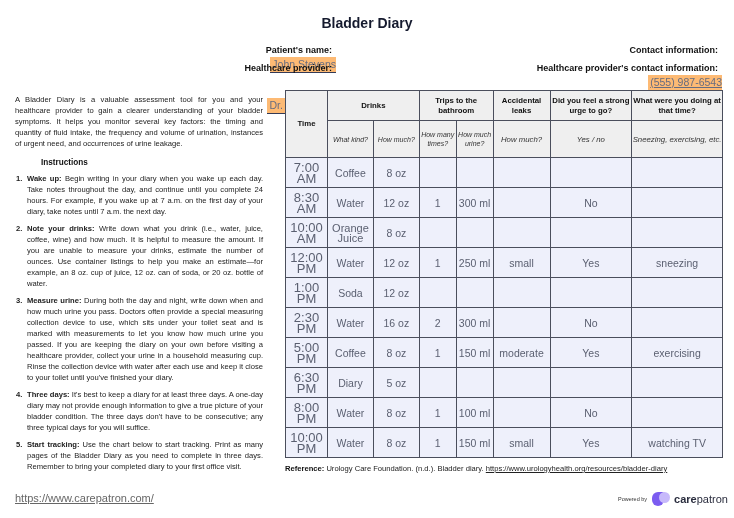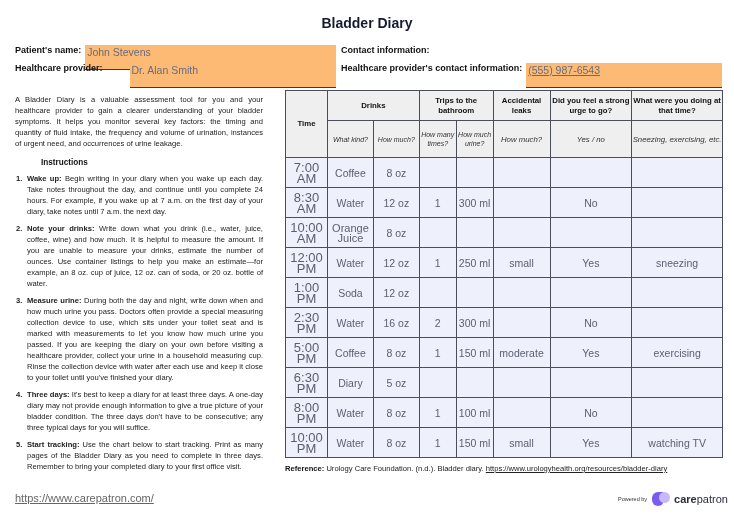--- a/index.html
+++ b/index.html
@@ -1,21 +1,21 @@
 <!DOCTYPE html>
 <html><head>
 <meta charset="utf-8">
 <style>
   * { box-sizing: border-box; margin: 0; padding: 0; }
   html, body { width: 734px; height: 518px; background: #ffffff; overflow: hidden; }
   body { font-family: "Liberation Sans", sans-serif; color: #111; position: relative; }
 
   .title { position: absolute; top: 15px; left: 0; width: 734px; text-align: center; font-size: 14px; font-weight: bold; color: #151a2e; }
 
-  .field-row { position: absolute; display: flex; align-items: flex-start; font-size: 9px; }
+  .field-row { position: absolute; display: flex; align-items: flex-end; font-size: 9px; flex-direction: column; }
   .field-label { font-weight: bold; white-space: nowrap; margin-right: 4px; padding-bottom: 2px; color: #111; }
   .field-value { flex: 1; background: #fdba74; border-bottom: 1px solid #333a56; color: #666c80; font-size: 10.5px; height: 25px; line-height: 15px; padding-left: 2px; }
   .field-value.link { text-decoration: underline; }
 
   .left { position: absolute; left: 15px; top: 94px; width: 248px; font-size: 7.6px; line-height: 11px; color: #222; text-align: justify; }
   .intro { margin-bottom: 8px; }
   .instr-title { font-weight: bold; font-size: 8.2px; margin-bottom: 5px; color: #111; padding-left: 26px; }
   ol.steps { padding-left: 12px; list-style: none; }
   ol.steps li { margin-bottom: 6px; position: relative; padding-left: 0; }
   ol.steps li .num { position: absolute; left: -11px; font-weight: bold; }

